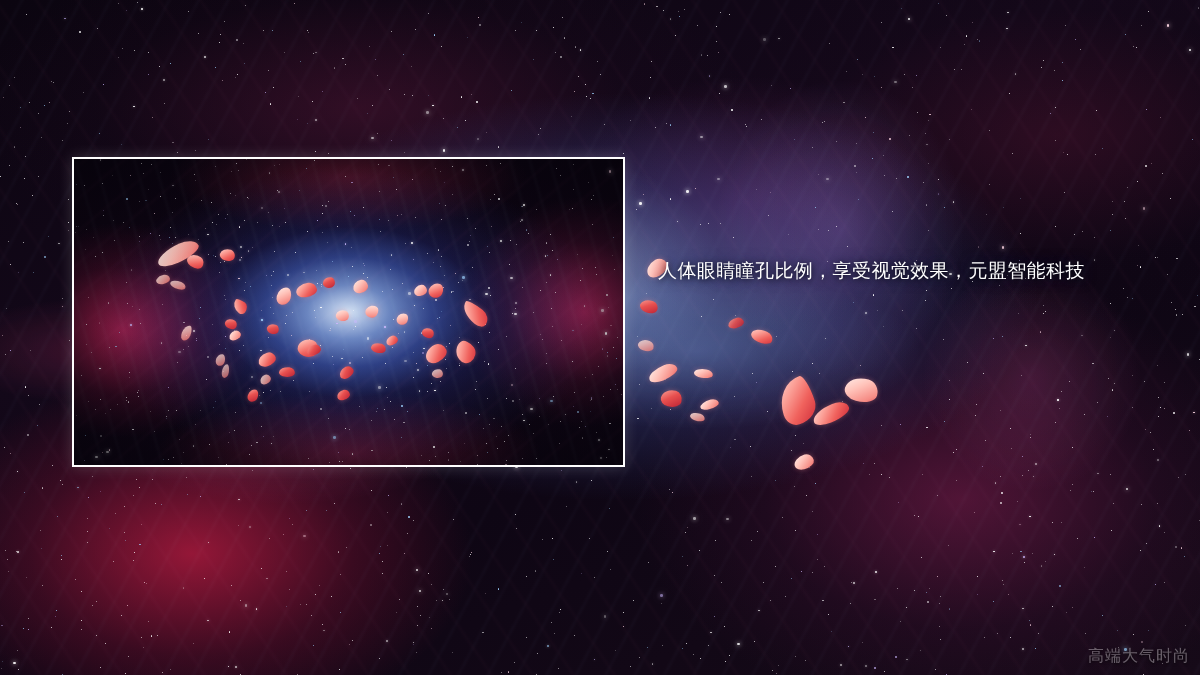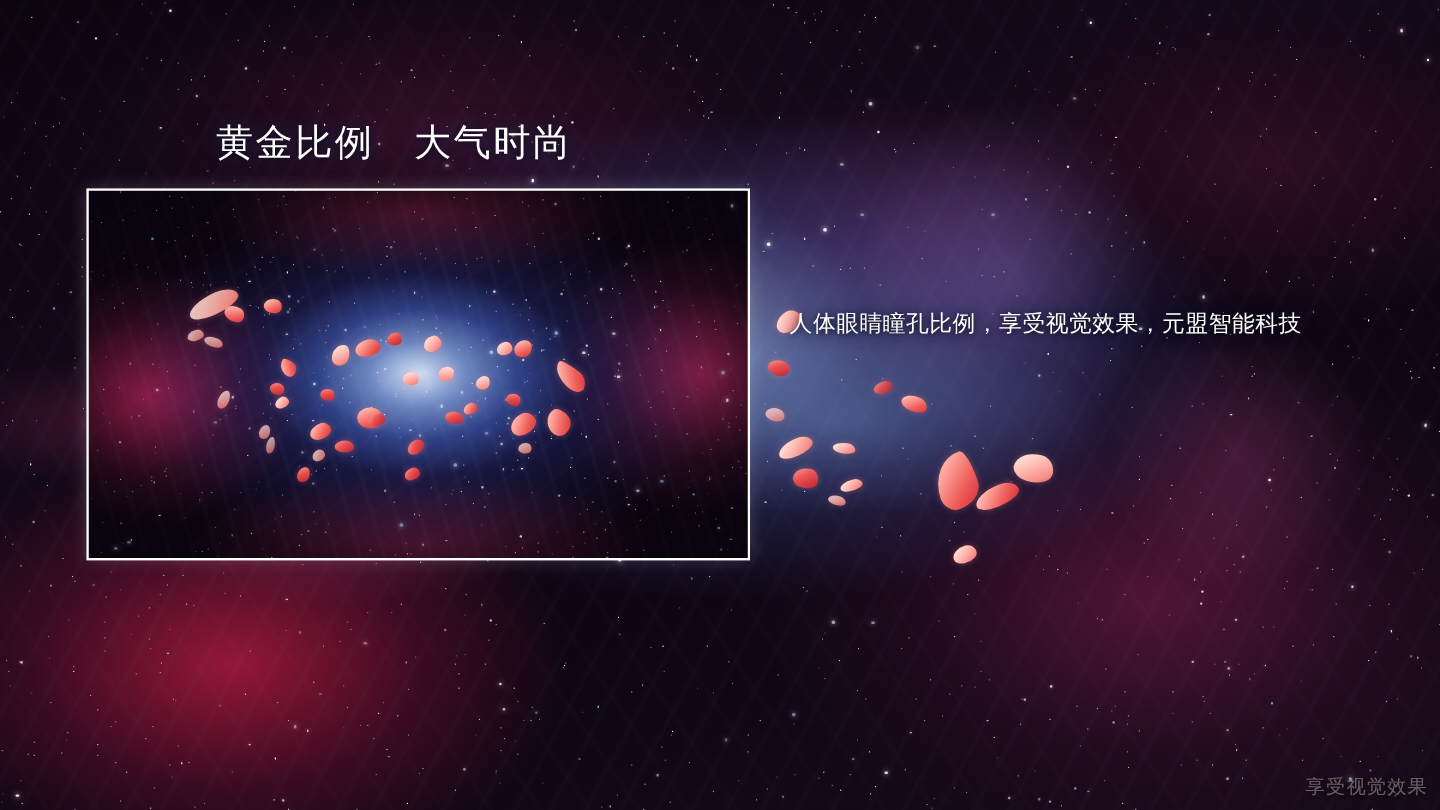--- a/index.html
+++ b/index.html
@@ -1872,21 +1872,20 @@
         <div class="petal" style="left: 382px; top: 182px; width: 19px; height: 22px; transform: rotate(-36deg);"></div>
         <div class="petal curl" style="left: 393px; top: 140px; width: 16px; height: 30px; transform: rotate(-52deg);"></div>
         <div class="petal deep" style="left: 263px; top: 231px; width: 13px; height: 10px; transform: rotate(-14deg);"></div>
         <div class="petal deep" style="left: 174px; top: 230px; width: 10px; height: 13px; transform: rotate(18deg);"></div>
         <div class="petal pale" style="left: 186px; top: 216px; width: 11px; height: 9px; transform: rotate(-22deg); opacity: 0.8;"></div>
         <div class="petal pale" style="left: 148px; top: 205px; width: 7px; height: 14px; transform: rotate(8deg); opacity: 0.7;"></div>
       </div>
     <div class="frame-vignette"></div>
   </div>
 
-  <div class="slide-title">黄金比例　大气时尚</div>
 
   <div class="body-copy">
     <span class="copy-line">人体眼睛瞳孔比例，享受视觉效果，元盟智能科技</span>
   </div>
 
-  <div class="watermark">享受视觉效果</div>
+  <div class="watermark">高端大气时尚</div>
 
 </div>
 
 </body></html>

